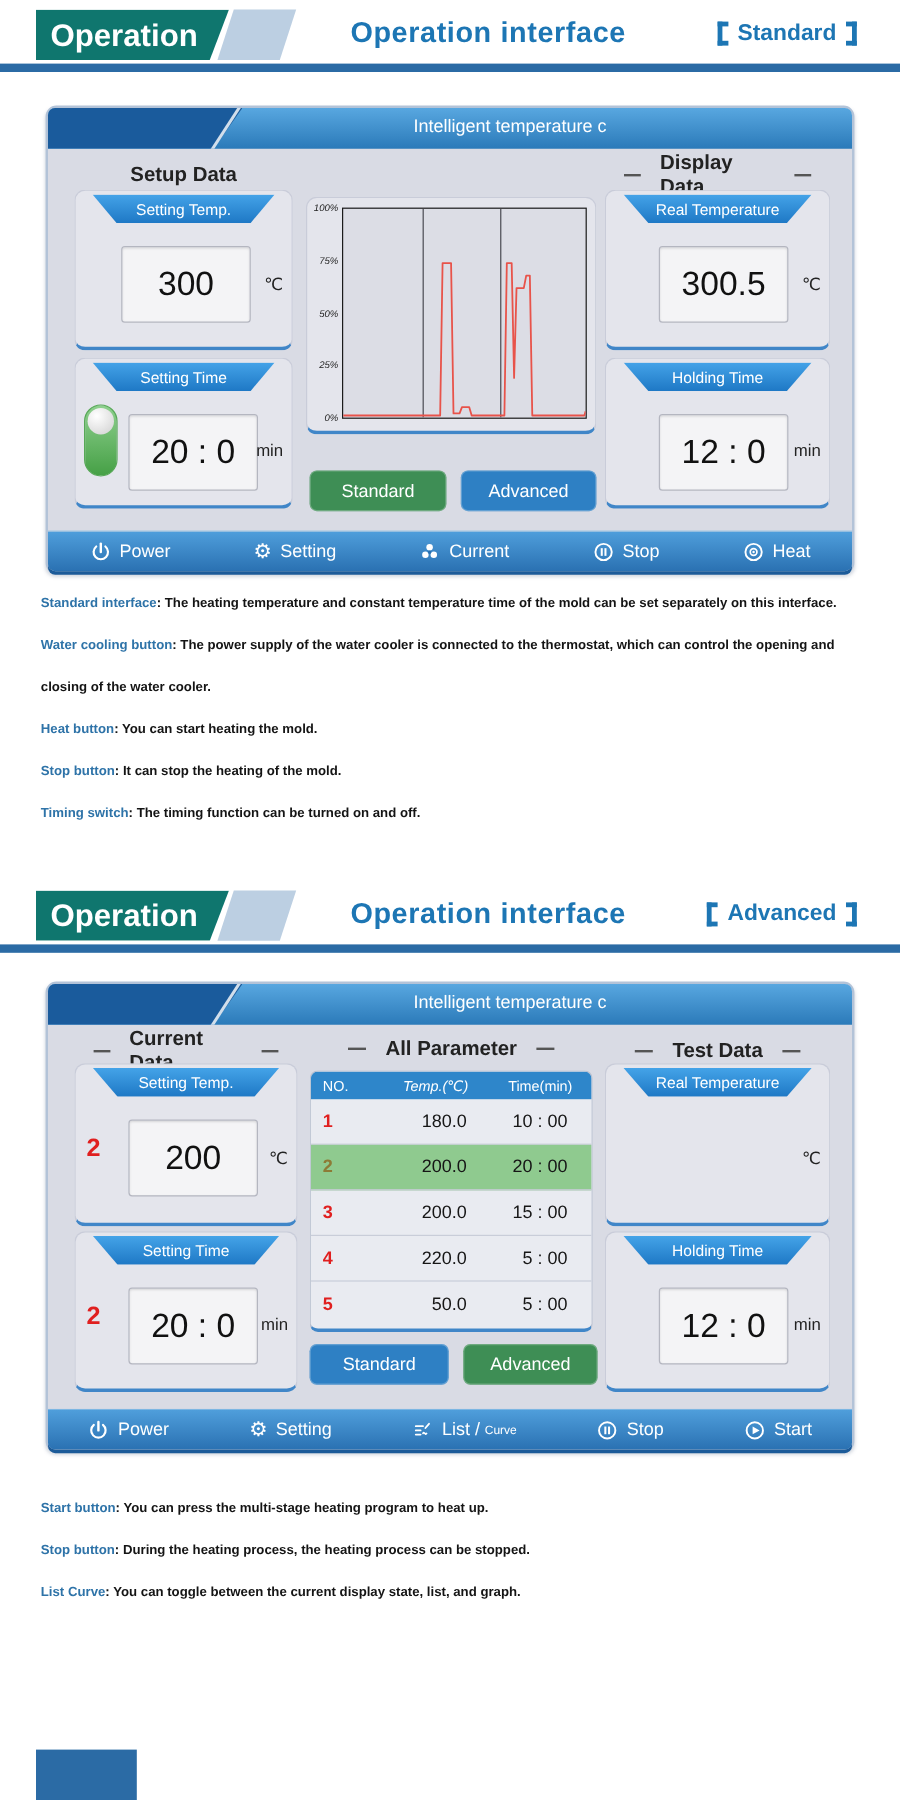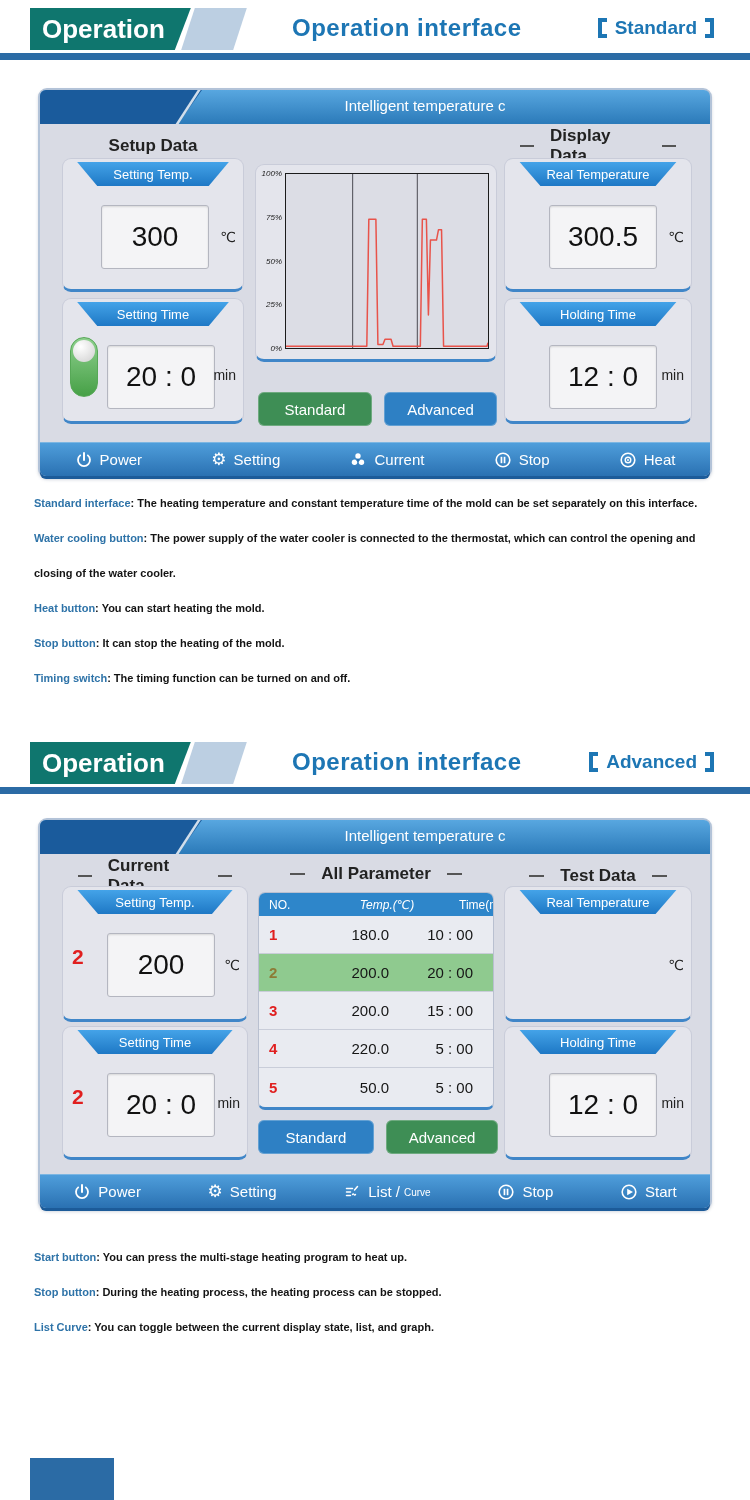--- a/index.html
+++ b/index.html
@@ -58,21 +58,21 @@
   .yticks{position:absolute;left:2px;top:4px;bottom:6px;width:24px;display:flex;flex-direction:column;
           justify-content:space-between;align-items:flex-end;font-size:8px;color:#222;font-style:italic;}
   .plot{position:absolute;left:29px;top:8px;right:7px;bottom:10px;border:1px solid #1b1b1b;background:#dcdde5;}
   .plot svg{position:absolute;left:0;top:0;width:100%;height:100%;}
 
   
   .ptable{position:absolute;left:218px;top:72px;width:236px;height:218px;background:#e9ebf1;
           border:1px solid #b9c0d0;border-bottom:3px solid #4086c8;border-radius:7px;overflow:hidden;
           box-sizing:border-box;}
   .thead{height:23px;background:#2e86ca;display:grid;grid-template-columns:46px 96px 1fr;
-         align-items:center;color:#fff;font-size:12px;padding:0 10px;box-sizing:border-box;gap:24px;}
+         align-items:center;color:#fff;font-size:12px;padding:0 10px;box-sizing:border-box;}
   .thead .c2{text-align:center;font-style:italic;}
   .trow{height:38px;display:grid;grid-template-columns:46px 96px 1fr;align-items:center;
         font-size:15px;color:#161616;padding:0 10px;box-sizing:border-box;border-bottom:1px solid #c9cdd9;}
   .trow:last-child{border-bottom:none;}
   .trow .tc0{color:#e01f1f;font-weight:700;}
   .trow .tc1{text-align:right;padding-right:22px;}
   .trow .tc2{text-align:right;padding-right:10px;}
   .trow.active{background:#8fca8f;}
   .trow.active .tc0{color:#8d7b36;}
 

